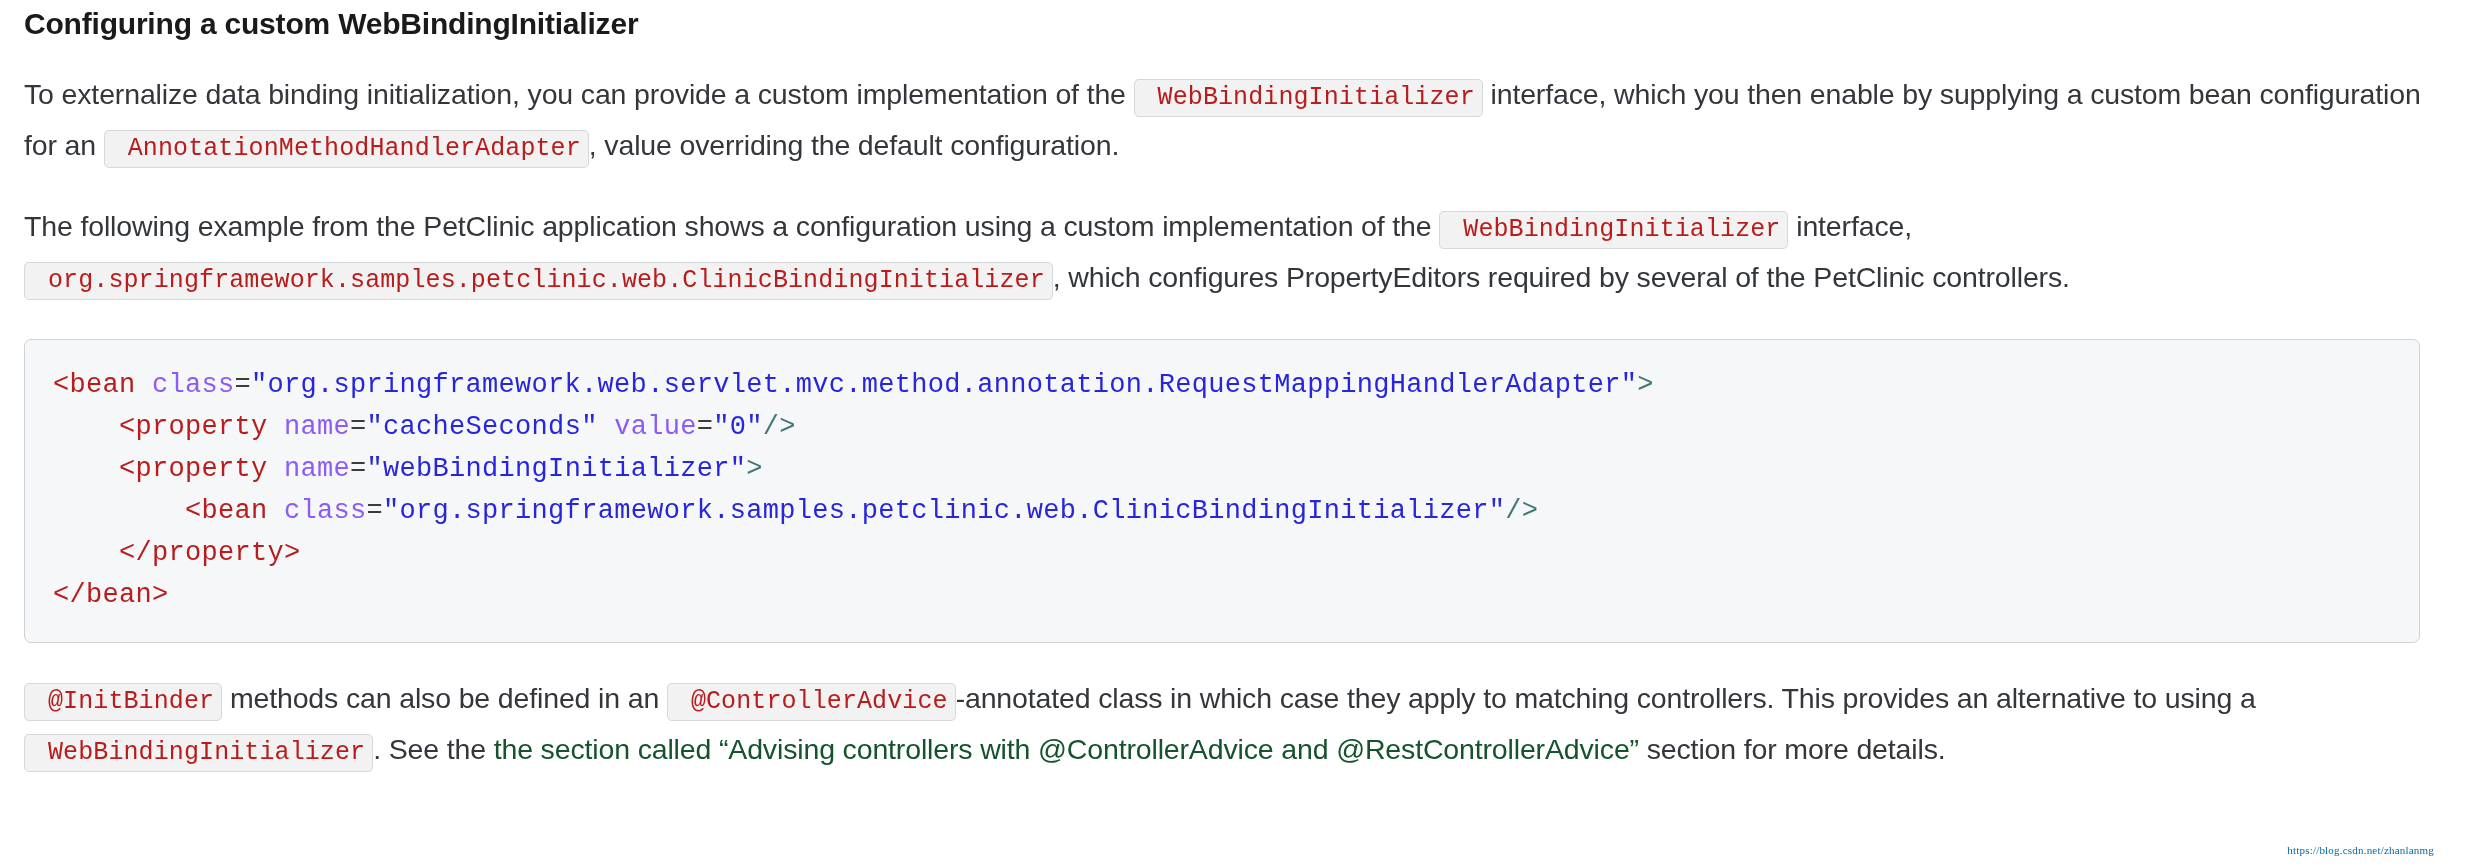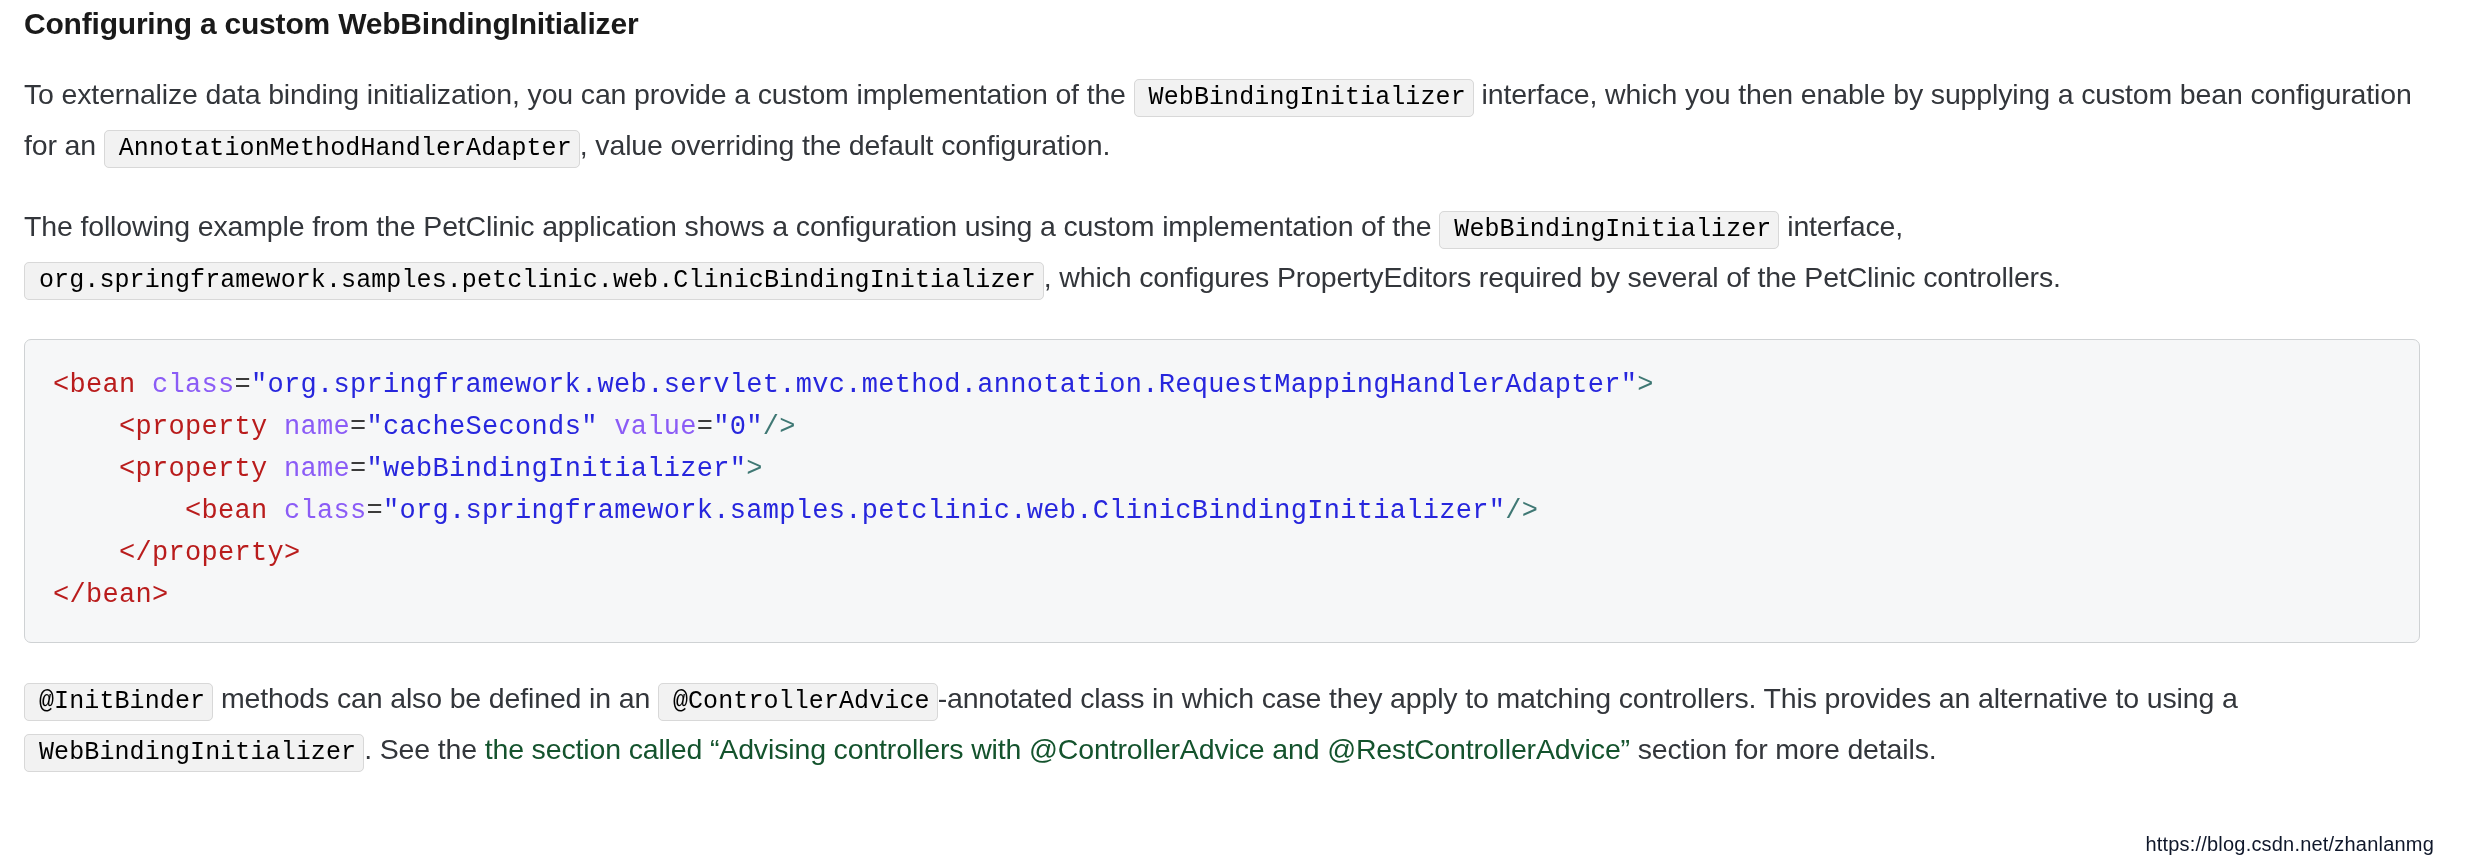--- a/index.html
+++ b/index.html
@@ -46,25 +46,25 @@
     letter-spacing: -0.15px;
   }
   .para-1 { margin-top: 27px; }
   .para-2 { margin-top: 30px; }
   .para-3 { margin-top: 30px; }
 
   
   code.lit {
     font-family: "Liberation Mono", "DejaVu Sans Mono", monospace;
     font-size: 25px;
-    color: #000000;
+    color: #b91c1c;
     background: #f2f2f2;
     border: 1px solid #d8d8d8;
     border-radius: 5px;
-    padding: 3px 7px 4px 14px;
+    padding: 3px 7px 4px 23px;
     white-space: nowrap;
     letter-spacing: 0.1px;
     line-height: 1;
   }
 
   
   a.doclink {
     color: #14532d;
     text-decoration: none;
   }
@@ -92,23 +92,23 @@
   .tok-attr  { color: #8b5cf6; }
   .tok-eq    { color: #3b3b3b; }
   .tok-str   { color: #2726dd; }
   .tok-punct { color: #3f7874; }
 
   
   .watermark {
     position: absolute;
     right: 36px;
     bottom: 10px;
-    font-size: 20px;
-    color: #0f172a;
-    font-family: Liberation Sans, sans-serif;
+    font-size: 11px;
+    color: #0369a1;
+    font-family: Liberation Serif, serif;
     letter-spacing: 0.2px;
     user-select: none;
   }
 </style>
 </head>
 <body>
 
 <div class="page">
 
   <h1 class="doc-title">Configuring a custom WebBindingInitializer</h1>

